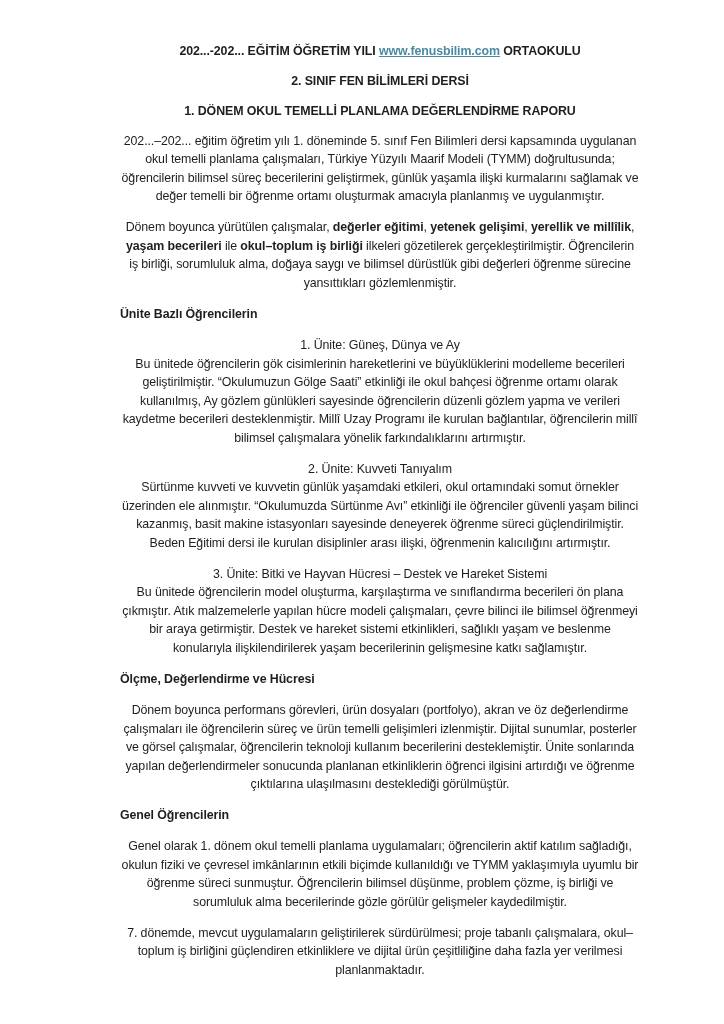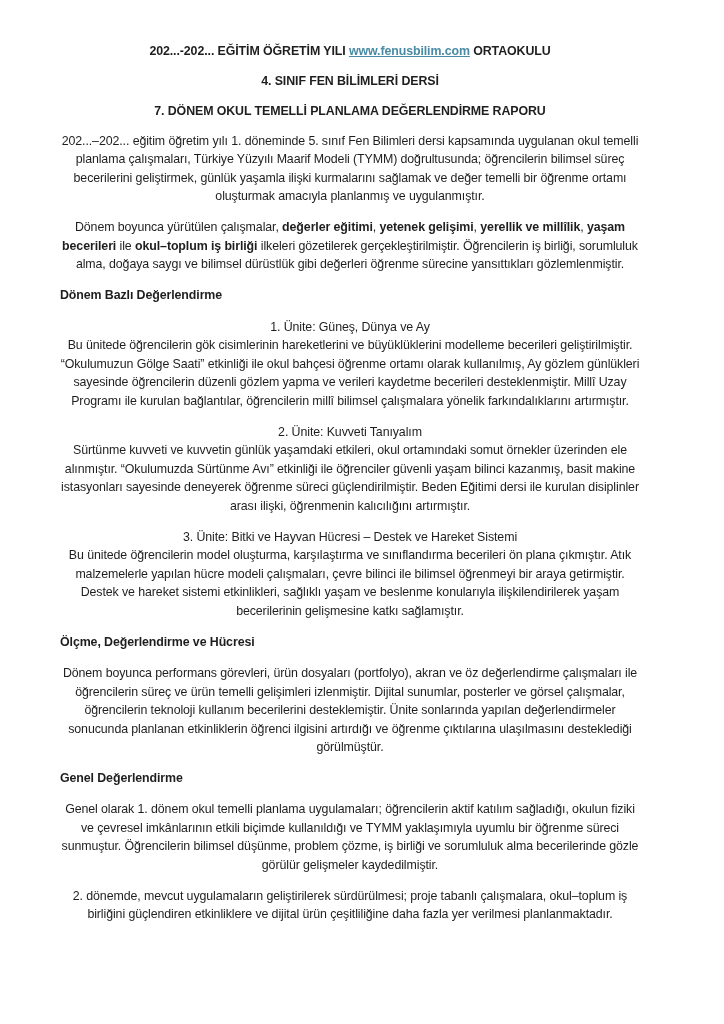--- a/index.html
+++ b/index.html
@@ -6,21 +6,21 @@
     margin: 0;
     padding: 0;
     background: #ffffff;
   }
   .page {
     position: relative;
     width: 724px;
     height: 1024px;
     box-sizing: border-box;
     background: #ffffff;
-    padding: 42px 84px 0 60px;
+    padding: 42px 84px 0 120px;
     font-family: "Liberation Sans", sans-serif;
     font-size: 12.4px;
     line-height: 1.49;
     color: #1e1e1e;
     letter-spacing: -0.1px;
     overflow: hidden;
   }
   .title-line {
     text-align: center;
     font-weight: bold;
@@ -44,39 +44,39 @@
     font-weight: normal;
   }
 </style>
 </head>
 <body>
 
 <div class="page">
 
   <p class="title-line"><span>202...-202... EĞİTİM ÖĞRETİM YILI </span><span class="doc-link">www.fenusbilim.com</span><span> ORTAOKULU</span></p>
 
-  <p class="title-line">4. SINIF FEN BİLİMLERİ DERSİ</p>
+  <p class="title-line">2. SINIF FEN BİLİMLERİ DERSİ</p>
 
-  <p class="title-line">7. DÖNEM OKUL TEMELLİ PLANLAMA DEĞERLENDİRME RAPORU</p>
+  <p class="title-line">1. DÖNEM OKUL TEMELLİ PLANLAMA DEĞERLENDİRME RAPORU</p>
 
   <p class="body-par">202...–202... eğitim öğretim yılı 1. döneminde 5. sınıf Fen Bilimleri dersi kapsamında uygulanan okul temelli planlama çalışmaları, Türkiye Yüzyılı Maarif Modeli (TYMM) doğrultusunda; öğrencilerin bilimsel süreç becerilerini geliştirmek, günlük yaşamla ilişki kurmalarını sağlamak ve değer temelli bir öğrenme ortamı oluşturmak amacıyla planlanmış ve uygulanmıştır.</p>
 
   <p class="body-par"><span>Dönem boyunca yürütülen çalışmalar, </span><b>değerler eğitimi</b><span>, </span><b>yetenek gelişimi</b><span>, </span><b>yerellik ve millîlik</b><span>, </span><b>yaşam becerileri</b><span> ile </span><b>okul–toplum iş birliği</b><span> ilkeleri gözetilerek gerçekleştirilmiştir. Öğrencilerin iş birliği, sorumluluk alma, doğaya saygı ve bilimsel dürüstlük gibi değerleri öğrenme sürecine yansıttıkları gözlemlenmiştir.</span></p>
 
-  <p class="section-heading">Dönem Bazlı Değerlendirme</p>
+  <p class="section-heading">Ünite Bazlı Öğrencilerin</p>
 
   <p class="body-par"><span class="unit-heading">1. Ünite: Güneş, Dünya ve Ay</span><br><span>Bu ünitede öğrencilerin gök cisimlerinin hareketlerini ve büyüklüklerini modelleme becerileri geliştirilmiştir. “Okulumuzun Gölge Saati” etkinliği ile okul bahçesi öğrenme ortamı olarak kullanılmış, Ay gözlem günlükleri sayesinde öğrencilerin düzenli gözlem yapma ve verileri kaydetme becerileri desteklenmiştir. Millî Uzay Programı ile kurulan bağlantılar, öğrencilerin millî bilimsel çalışmalara yönelik farkındalıklarını artırmıştır.</span></p>
 
   <p class="body-par"><span class="unit-heading">2. Ünite: Kuvveti Tanıyalım</span><br><span>Sürtünme kuvveti ve kuvvetin günlük yaşamdaki etkileri, okul ortamındaki somut örnekler üzerinden ele alınmıştır. “Okulumuzda Sürtünme Avı” etkinliği ile öğrenciler güvenli yaşam bilinci kazanmış, basit makine istasyonları sayesinde deneyerek öğrenme süreci güçlendirilmiştir. Beden Eğitimi dersi ile kurulan disiplinler arası ilişki, öğrenmenin kalıcılığını artırmıştır.</span></p>
 
   <p class="body-par"><span class="unit-heading">3. Ünite: Bitki ve Hayvan Hücresi – Destek ve Hareket Sistemi</span><br><span>Bu ünitede öğrencilerin model oluşturma, karşılaştırma ve sınıflandırma becerileri ön plana çıkmıştır. Atık malzemelerle yapılan hücre modeli çalışmaları, çevre bilinci ile bilimsel öğrenmeyi bir araya getirmiştir. Destek ve hareket sistemi etkinlikleri, sağlıklı yaşam ve beslenme konularıyla ilişkilendirilerek yaşam becerilerinin gelişmesine katkı sağlamıştır.</span></p>
 
   <p class="section-heading">Ölçme, Değerlendirme ve Hücresi</p>
 
   <p class="body-par">Dönem boyunca performans görevleri, ürün dosyaları (portfolyo), akran ve öz değerlendirme çalışmaları ile öğrencilerin süreç ve ürün temelli gelişimleri izlenmiştir. Dijital sunumlar, posterler ve görsel çalışmalar, öğrencilerin teknoloji kullanım becerilerini desteklemiştir. Ünite sonlarında yapılan değerlendirmeler sonucunda planlanan etkinliklerin öğrenci ilgisini artırdığı ve öğrenme çıktılarına ulaşılmasını desteklediği görülmüştür.</p>
 
-  <p class="section-heading">Genel Değerlendirme</p>
+  <p class="section-heading">Genel Öğrencilerin</p>
 
   <p class="body-par">Genel olarak 1. dönem okul temelli planlama uygulamaları; öğrencilerin aktif katılım sağladığı, okulun fiziki ve çevresel imkânlarının etkili biçimde kullanıldığı ve TYMM yaklaşımıyla uyumlu bir öğrenme süreci sunmuştur. Öğrencilerin bilimsel düşünme, problem çözme, iş birliği ve sorumluluk alma becerilerinde gözle görülür gelişmeler kaydedilmiştir.</p>
 
-  <p class="body-par">2.  dönemde, mevcut uygulamaların geliştirilerek sürdürülmesi; proje tabanlı çalışmalara, okul–toplum iş birliğini güçlendiren etkinliklere ve dijital ürün çeşitliliğine daha fazla yer verilmesi planlanmaktadır.</p>
+  <p class="body-par">7.  dönemde, mevcut uygulamaların geliştirilerek sürdürülmesi; proje tabanlı çalışmalara, okul–toplum iş birliğini güçlendiren etkinliklere ve dijital ürün çeşitliliğine daha fazla yer verilmesi planlanmaktadır.</p>
 
 </div>
 
 </body></html>

